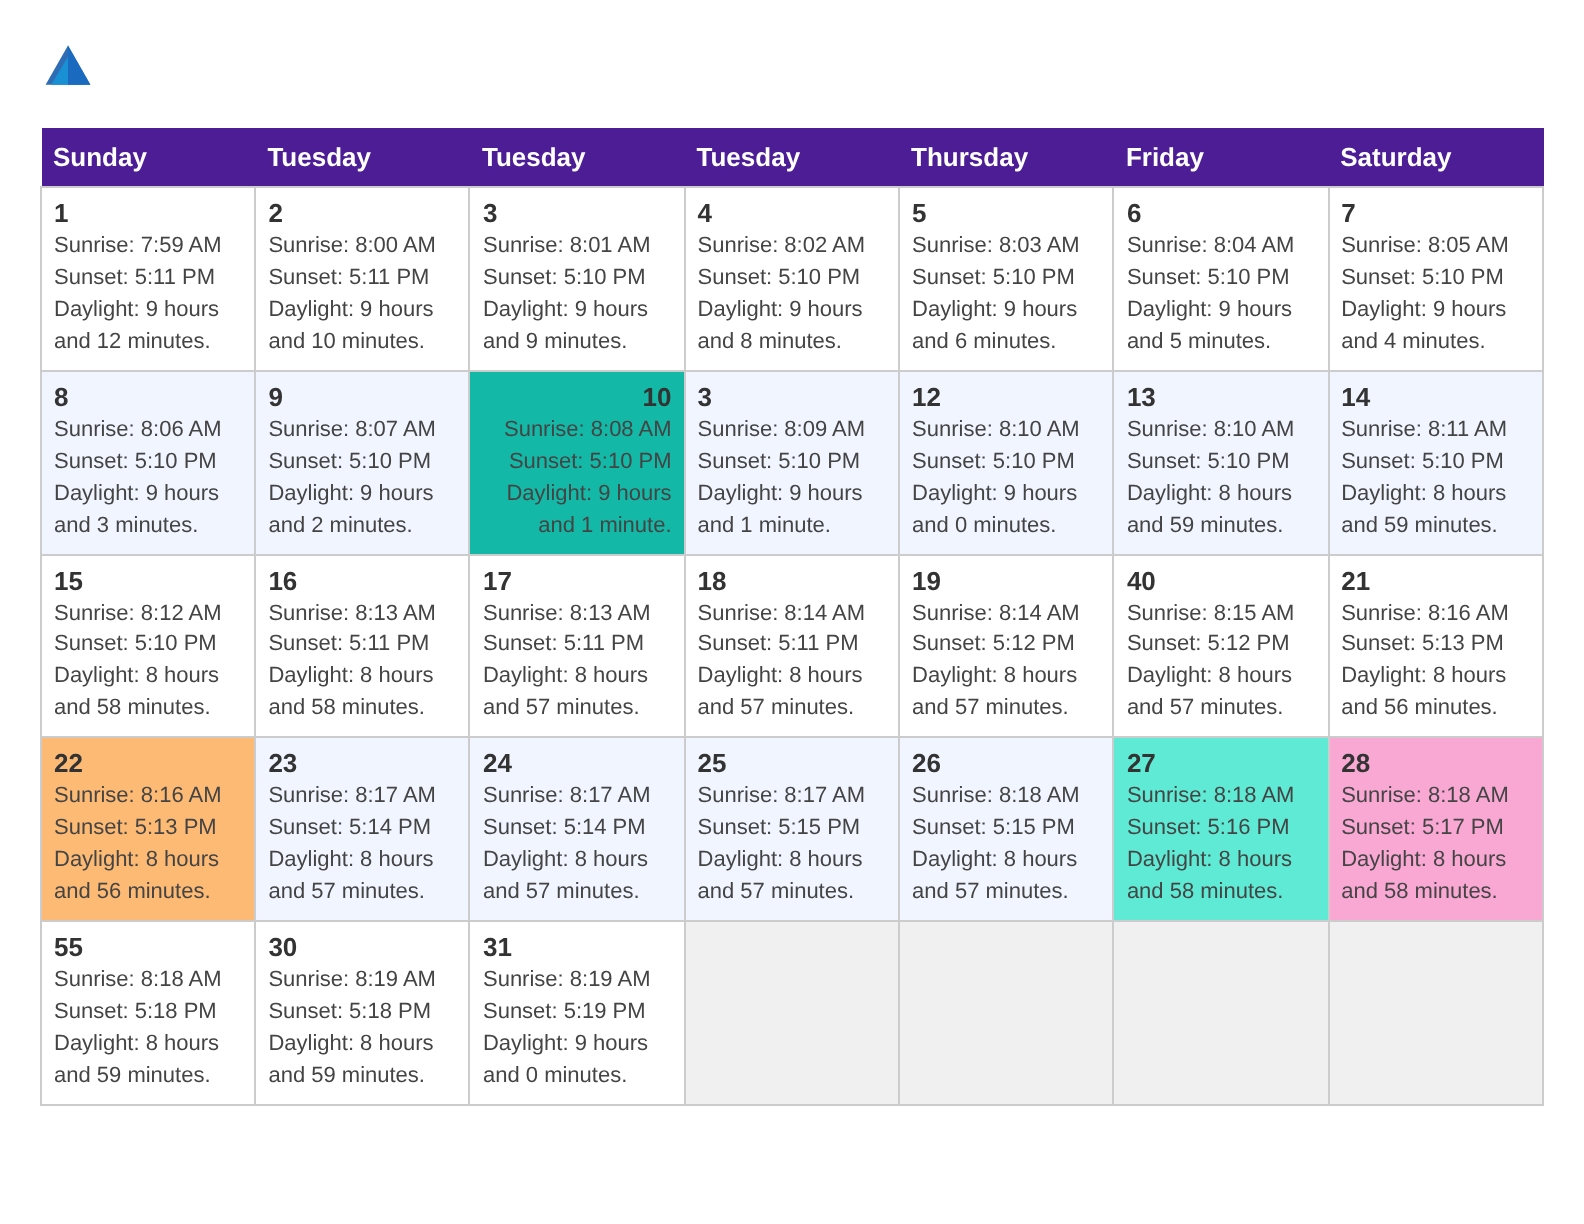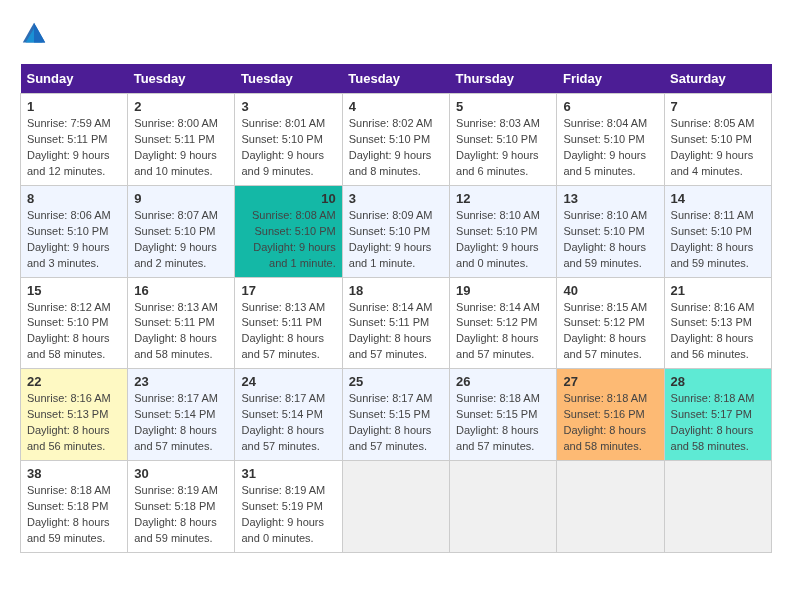--- a/index.html
+++ b/index.html
@@ -199,52 +199,52 @@
         <td>
           <span class="day-num">40</span>
           <div class="day-info">Sunrise: 8:15 AM<br>Sunset: 5:12 PM<br>Daylight: 8 hours<br>and 57 minutes.</div>
         </td>
         <td>
           <span class="day-num">21</span>
           <div class="day-info">Sunrise: 8:16 AM<br>Sunset: 5:13 PM<br>Daylight: 8 hours<br>and 56 minutes.</div>
         </td>
       </tr>
       <tr>
-        <td style="background: #fef9c3;">
+        <td style="background: #fdba74;">
           <span class="day-num">22</span>
           <div class="day-info">Sunrise: 8:16 AM<br>Sunset: 5:13 PM<br>Daylight: 8 hours<br>and 56 minutes.</div>
         </td>
         <td style="background: rgb(240, 245, 255); margin-top: 26px;">
           <span class="day-num">23</span>
           <div class="day-info">Sunrise: 8:17 AM<br>Sunset: 5:14 PM<br>Daylight: 8 hours<br>and 57 minutes.</div>
         </td>
         <td style="background: rgb(240, 245, 255); margin-left: 12px;">
           <span class="day-num">24</span>
           <div class="day-info">Sunrise: 8:17 AM<br>Sunset: 5:14 PM<br>Daylight: 8 hours<br>and 57 minutes.</div>
         </td>
         <td style="background: rgb(240, 245, 255);">
           <span class="day-num">25</span>
           <div class="day-info">Sunrise: 8:17 AM<br>Sunset: 5:15 PM<br>Daylight: 8 hours<br>and 57 minutes.</div>
         </td>
         <td style="background: rgb(240, 245, 255);">
           <span class="day-num">26</span>
           <div class="day-info">Sunrise: 8:18 AM<br>Sunset: 5:15 PM<br>Daylight: 8 hours<br>and 57 minutes.</div>
         </td>
-        <td style="background: #fdba74;">
+        <td style="background: #5eead4;">
           <span class="day-num">27</span>
           <div class="day-info">Sunrise: 8:18 AM<br>Sunset: 5:16 PM<br>Daylight: 8 hours<br>and 58 minutes.</div>
         </td>
-        <td style="background: #5eead4;">
+        <td style="background: #f9a8d4;">
           <span class="day-num">28</span>
           <div class="day-info">Sunrise: 8:18 AM<br>Sunset: 5:17 PM<br>Daylight: 8 hours<br>and 58 minutes.</div>
         </td>
       </tr>
       <tr>
         <td>
-          <span class="day-num">38</span>
+          <span class="day-num">55</span>
           <div class="day-info">Sunrise: 8:18 AM<br>Sunset: 5:18 PM<br>Daylight: 8 hours<br>and 59 minutes.</div>
         </td>
         <td>
           <span class="day-num">30</span>
           <div class="day-info">Sunrise: 8:19 AM<br>Sunset: 5:18 PM<br>Daylight: 8 hours<br>and 59 minutes.</div>
         </td>
         <td>
           <span class="day-num">31</span>
           <div class="day-info">Sunrise: 8:19 AM<br>Sunset: 5:19 PM<br>Daylight: 9 hours<br>and 0 minutes.</div>
         </td>

